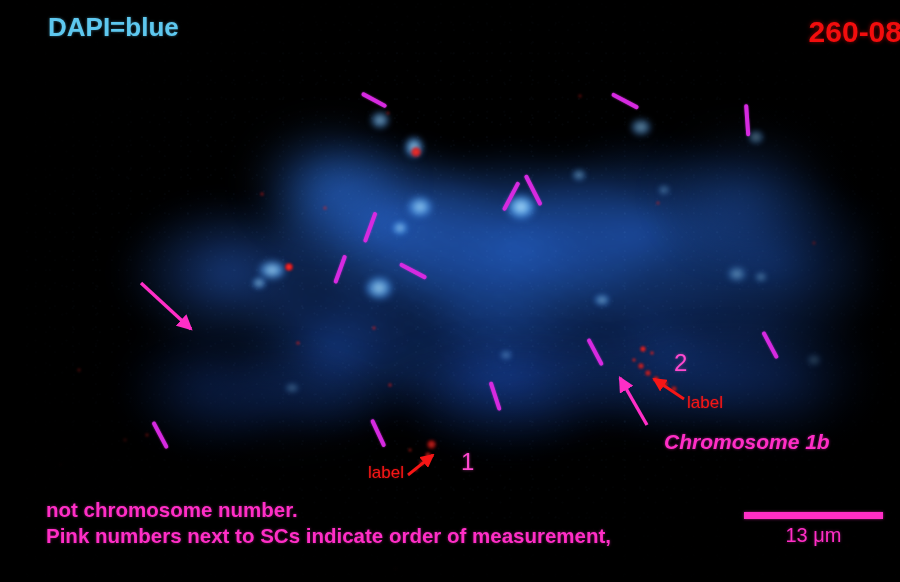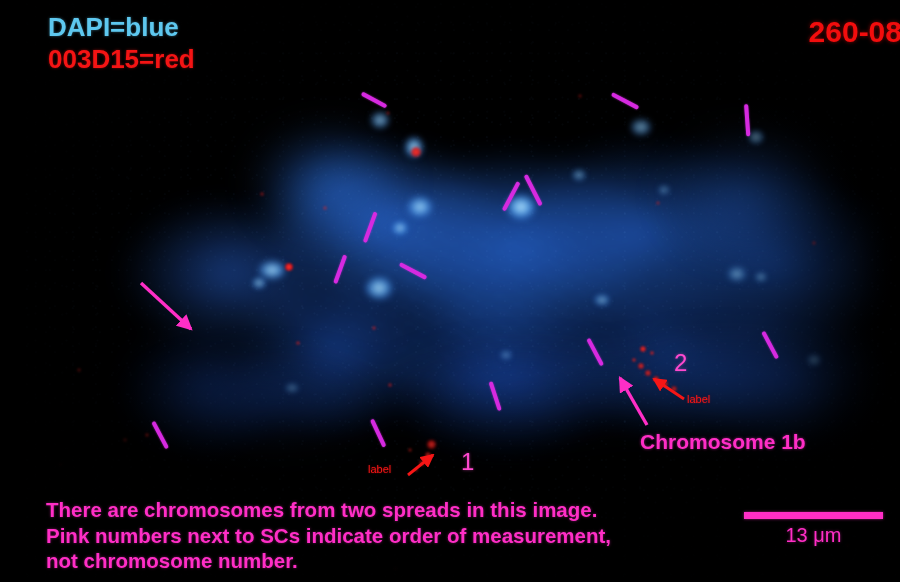--- a/index.html
+++ b/index.html
@@ -149,21 +149,21 @@
     color: #ff2ec6;
     text-shadow: 0 0 3px rgba(255,46,198,0.55);
   }
   .lbl-num {
     font-size: 24px;
     color: #ff49cf;
     font-weight: normal;
     text-shadow: 0 0 3px rgba(255,73,207,0.5);
   }
   .lbl-red {
-    font-size: 11px;
+    font-size: 17px;
     color: #f61616;
     font-weight: normal;
     text-shadow: 0 0 2px rgba(246,22,22,0.5);
   }
   .caption {
     position: absolute;
     left: 22px; top: 497px;
     font-size: 20.5px;
     font-weight: bold;
     line-height: 25.5px;
@@ -288,33 +288,31 @@
         <path d="M 0 0 L 10 5 L 0 10 z" fill="#f61616"></path>
       </marker>
     </defs>
     <line x1="117" y1="283" x2="167" y2="329" stroke="#ff2ec6" stroke-width="3.4" marker-end="url(#ah-pink)"></line>
     <line x1="623" y1="425" x2="596" y2="378" stroke="#ff2ec6" stroke-width="3.4" marker-end="url(#ah-pink)"></line>
     <line x1="384" y1="475" x2="409" y2="455" stroke="#f61616" stroke-width="2.9" marker-end="url(#ah-red)"></line>
     <line x1="660" y1="399" x2="630" y2="379" stroke="#f61616" stroke-width="2.9" marker-end="url(#ah-red)"></line>
   </svg>
 
   <div class="ann-text hdr-dapi">DAPI=blue</div>
-  <div class="ann-text hdr-probe">003D15=red</div>
   <div class="ann-text hdr-id">260-08</div>
 
-  <div class="ann-text lbl-chr" style="left:616px; top:431px;">Chromosome 1b</div>
+  <div class="ann-text lbl-chr" style="left:640px; top:431px;font-style:italic;">Chromosome 1b</div>
 
   <div class="ann-text lbl-num" style="left:437px; top:450px;">1</div>
   <div class="ann-text lbl-num" style="left:650px; top:351px;">2</div>
 
   <div class="ann-text lbl-red" style="left:344px; top:464px;">label</div>
   <div class="ann-text lbl-red" style="left:663px; top:394px;">label</div>
 
   <div class="caption">
-    <div>There are chromosomes from two spreads in this image.</div>
+    <div>not chromosome number.</div>
     <div>Pink numbers next to SCs indicate order of measurement,</div>
-    <div>not chromosome number.</div>
   </div>
 
   <div id="scalebar-line"></div>
   <div id="scalebar-text">13 μm</div>
 
 </div>
 
 </body></html>

